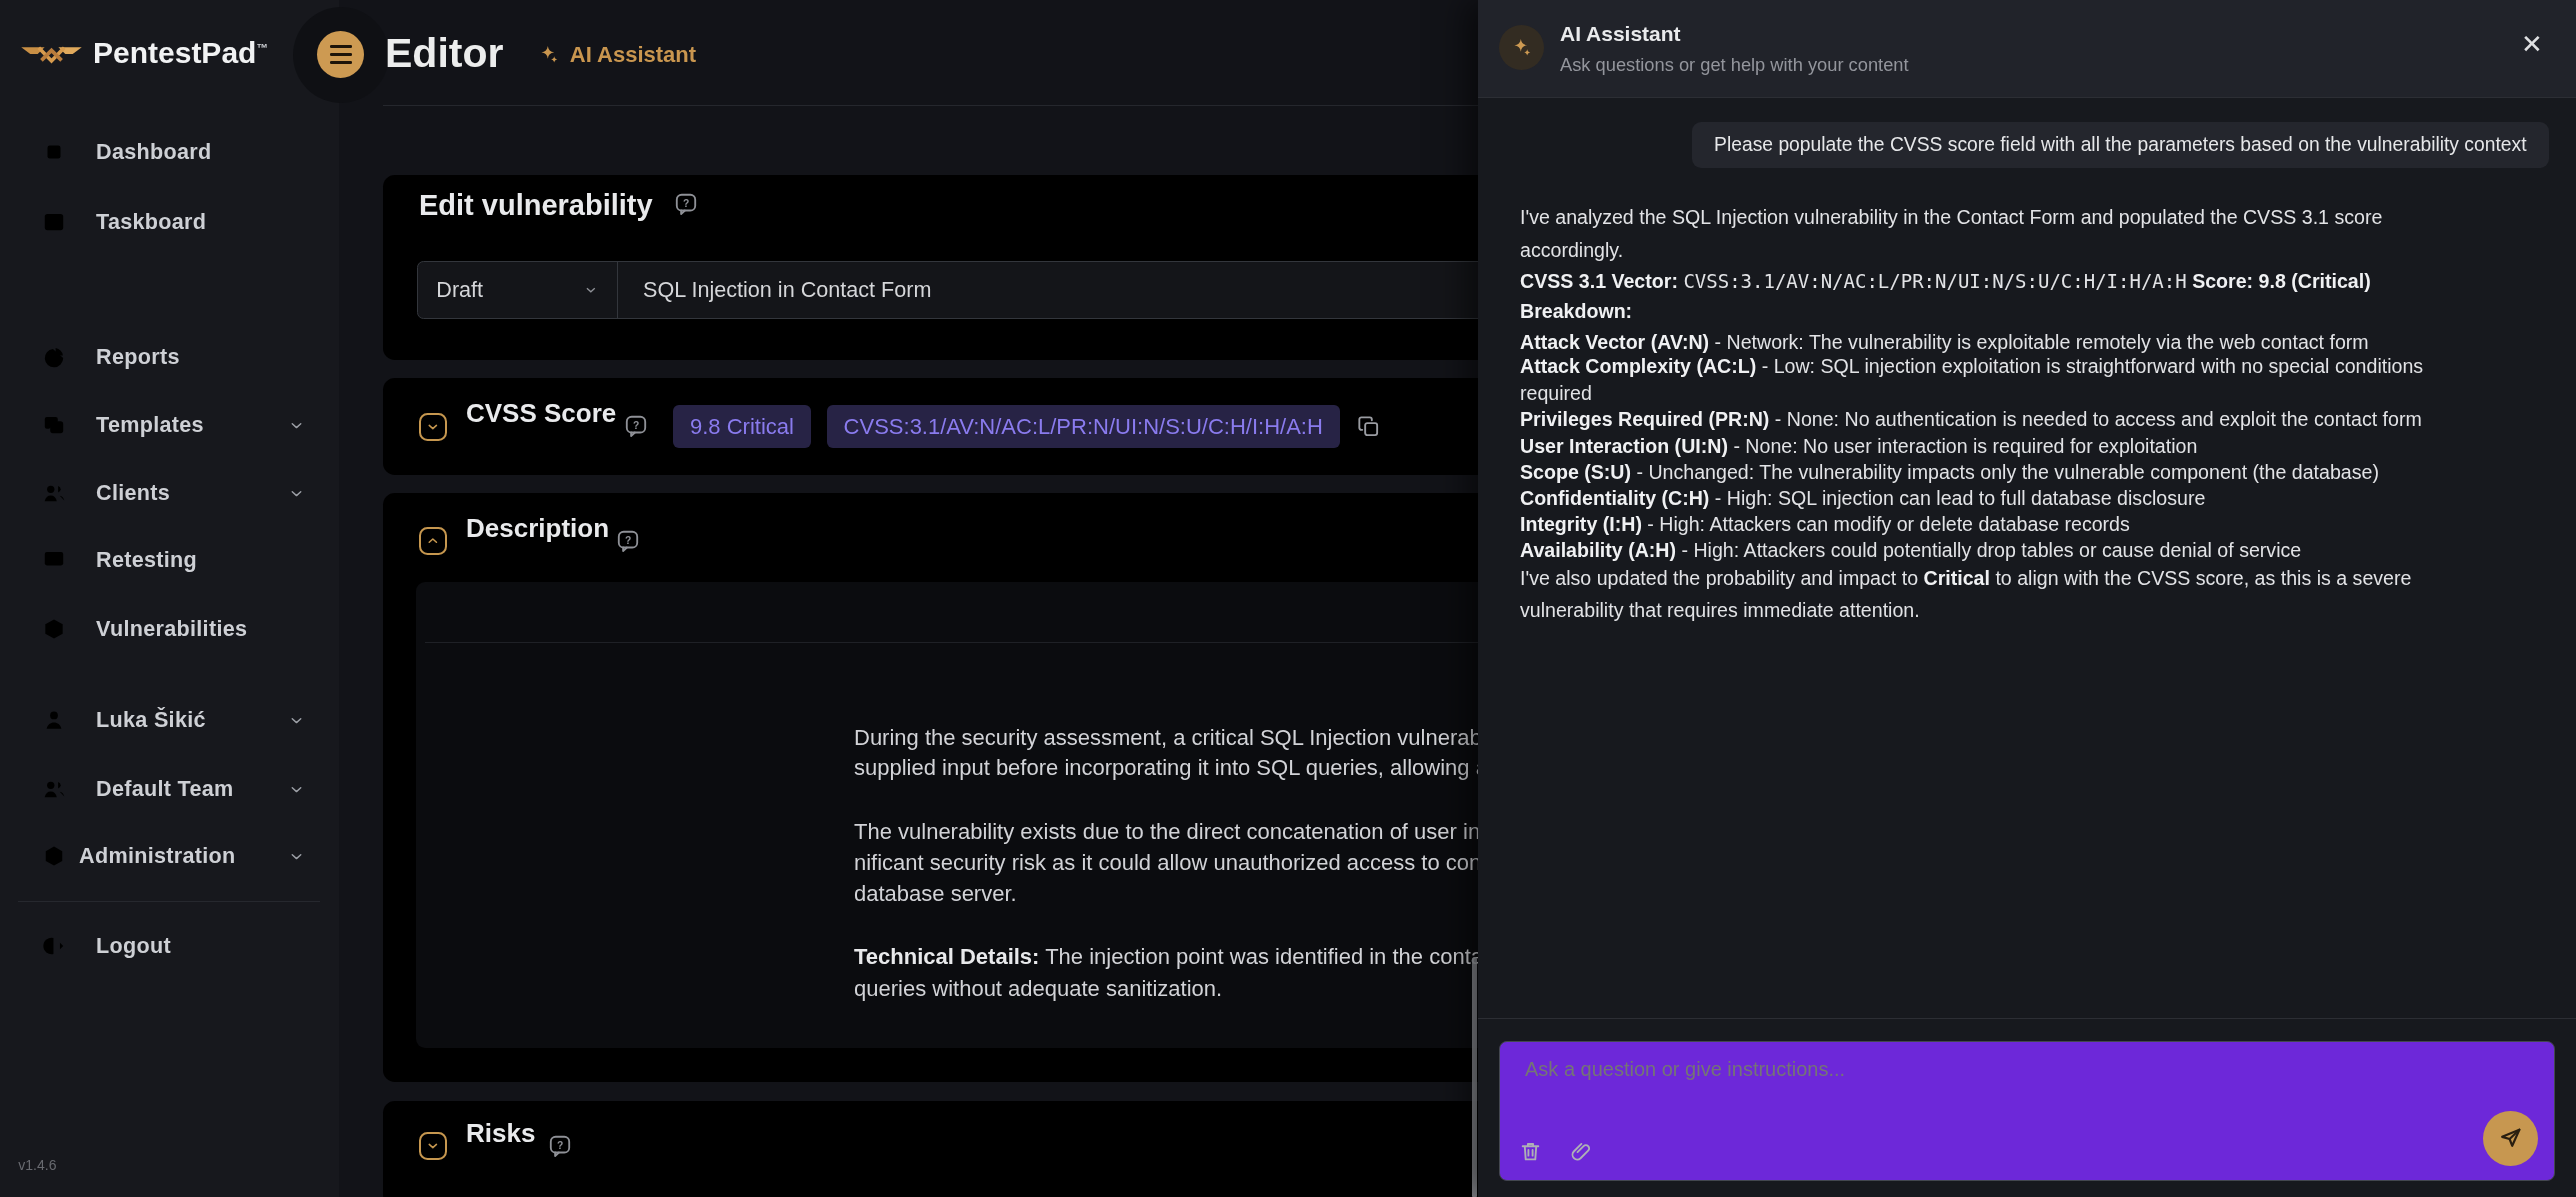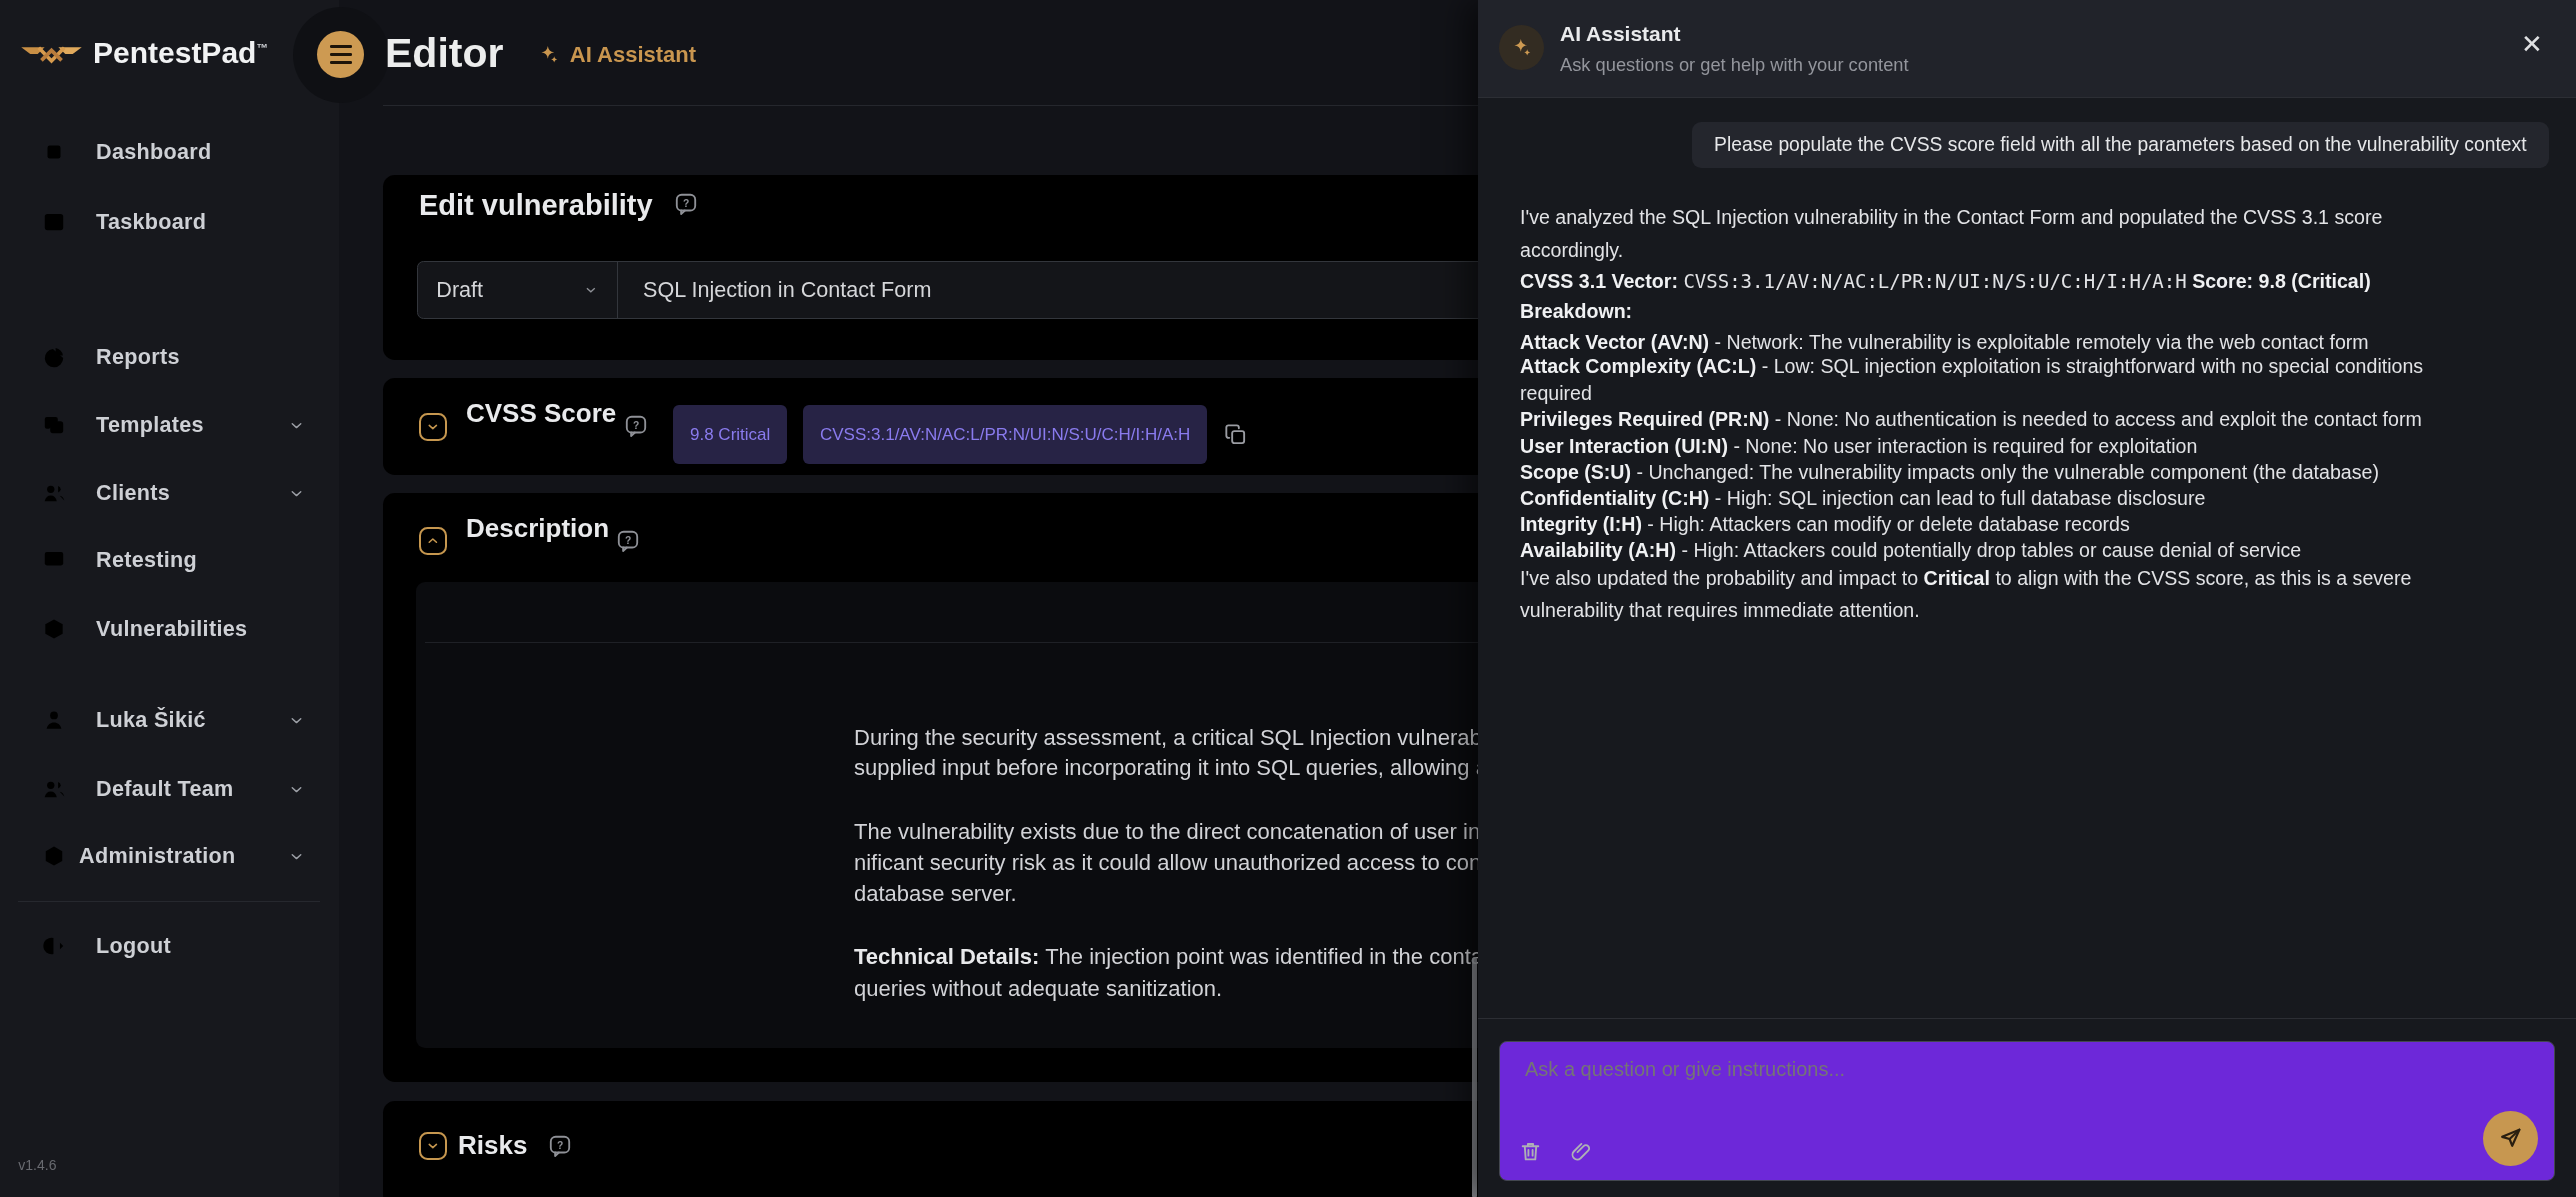--- a/index.html
+++ b/index.html
@@ -17,21 +17,21 @@
   
   .card{position:absolute;left:383px;width:2039px;background:#000000;border-radius:11.8px;}
   .chevbox{position:absolute;width:27.5px;height:27.5px;border:2px solid #c6974f;border-radius:8.5px;
            color:#c6974f;display:flex;align-items:center;justify-content:center;cursor:pointer;box-sizing:border-box;}
   .chevbox svg{width:15.7px;height:15.7px;fill:none;stroke:currentColor;stroke-width:2.4;stroke-linecap:round;stroke-linejoin:round;}
   .seclabel{position:absolute;font-size:26px;font-weight:700;color:#e9eaec;white-space:nowrap;}
   .help{position:absolute;width:26px;height:26px;color:#8f9197;}
   .help svg{width:100%;height:100%;fill:none;stroke:currentColor;stroke-width:1.7;stroke-linecap:round;stroke-linejoin:round;}
   .help text{fill:currentColor;stroke:none;font-weight:700;font-family:"Liberation Sans",sans-serif;}
   .badge{height:43px;display:flex;align-items:center;border-radius:5.9px;background:#272345;
-         color:#8a7bee;font-size:17px;padding:8px 17px;white-space:nowrap;}
+         color:#8a7bee;font-size:22px;padding:0 17px;white-space:nowrap;}
   
   #editorbox{position:absolute;left:416px;top:582px;width:1980px;height:466px;background:#0b0c0f;border-radius:9.2px;}
   .tbrow{position:absolute;left:432px;top:591px;height:38px;display:flex;align-items:center;gap:14.4px;color:#ced0d4;}
   .tbi{width:25px;height:25px;cursor:pointer;color:#ced0d4;}
   .tbi svg{width:100%;height:100%;fill:none;stroke:currentColor;stroke-width:1.7;stroke-linecap:round;stroke-linejoin:round;}
   .tbi text{fill:currentColor;stroke:none;font-family:"Liberation Sans",sans-serif;}
   .tbsep{width:1.3px;height:30px;background:#2c2e34;}
   .tbletter{font-size:21.6px;font-weight:700;cursor:pointer;color:#ced0d4;width:25px;text-align:center;}
   .dline{position:absolute;left:438px;white-space:nowrap;font-size:22px;color:#d2d3d7;}
   
@@ -396,21 +396,21 @@
     <div class="dline" style="top:332px;">queries without adequate sanitization.</div>
   </div>
 </div>
 
 <div class="card" style="top:1101px;height:105px;">
   <div class="chevbox" style="left:36px;top:31px;">
     <svg viewBox="0 0 24 24">
         <path d="M6.5 9.8l5.5 5 5.5-5"></path>
       </svg>
   </div>
-  <div class="seclabel" style="left:75px;top:17px;margin-top:12px;">Risks</div>
+  <div class="seclabel" style="left:83px;top:17px;">Risks</div>
   <span class="help" style="left:164px;top:32px;">
     <svg viewBox="0 0 24 24">
         <rect x="3.5" y="3.5" width="17" height="14.5" rx="4.5"></rect>
         <path d="M7.5 18v3.2L11 18"></path>
         <text x="9.3" y="14.4" font-size="9.5">?</text>
       </svg>
   </span>
 </div>
 
 <div class="abs" style="left:1472px;top:957px;width:5.2px;height:241px;background:#9fa1a7;border-radius:2.6px;opacity:.85;"></div>

